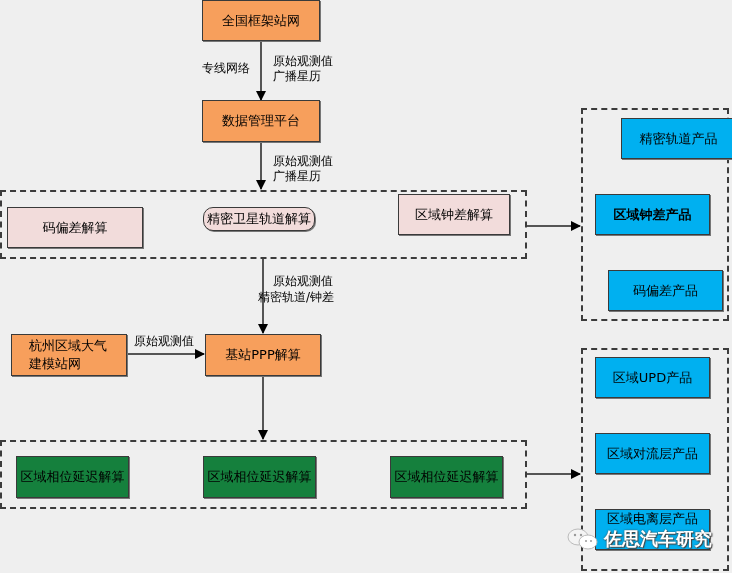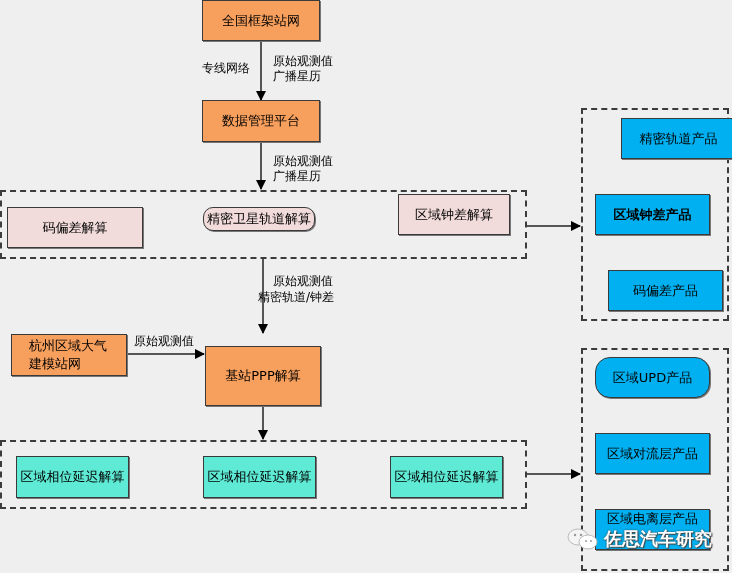--- a/index.html
+++ b/index.html
@@ -3,21 +3,21 @@
 <meta charset="utf-8">
 <style>
   html, body { margin: 0; padding: 0; }
   body { width: 732px; height: 573px; background: #efefef; position: relative; overflow: hidden;
          font-family: "DejaVu Sans", "Liberation Sans", sans-serif; color: #000; }
   .box { position: absolute; box-sizing: border-box; border: 1px solid #3a3a3a;
          display: flex; align-items: center; justify-content: center; text-align: left;
          font-size: 13px; line-height: 18px; box-shadow: 1px 1px 0 #777; }
   .orange { background: #f79f5c; }
   .pink { background: #f2dcdb; }
-  .green { background: #5eead4; }
+  .green { background: #15803d; }
   .blue { background: #00b0f0; }
   .group { position: absolute; box-sizing: border-box; border: 2px dashed #3c3c3c; }
   .label { position: absolute; font-size: 12px; line-height: 16px; white-space: nowrap; }
   svg.wires { position: absolute; left: 0; top: 0; }
   .wm { position: absolute; left: 566px; top: 526px; display: flex; align-items: center; }
   .wm-text { font-size: 18px; color: #fff; font-weight: bold;
              text-shadow: 0 0 2px #444, 1px 1px 1px #444; margin-left: 4px; }
 </style>
 </head>
 <body>
@@ -50,34 +50,34 @@
 <div class="box pink" style="left:7px;top:207px;width:136px;height:41px;">码偏差解算</div>
 <div class="box pink" style="left:203px;top:207px;width:112px;height:24px;border-radius:10px;">精密卫星轨道解算</div>
 <div class="box pink" style="left:398px;top:194px;width:112px;height:41px;">区域钟差解算</div>
 
 <div class="label" style="left:273px;top:273px;">原始观测值</div>
 <div class="label" style="left:258px;top:289px;">精密轨道/钟差</div>
 <div class="label" style="left:273px;top:305px;margin-top:44px;">码偏差</div>
 
 <div class="box orange" style="left:11px;top:334px;width:116px;height:42px;padding:0 17px;">杭州区域大气建模站网</div>
 <div class="label" style="left:134px;top:333px;">原始观测值</div>
-<div class="box orange" style="left:205px;top:346px;width:116px;height:60px;">基站PPP解算</div>
+<div class="box orange" style="left:205px;top:334px;width:116px;height:42px;">基站PPP解算</div>
 
 <div class="group" style="left:0;top:440px;width:527px;height:69px;"></div>
 <div class="box green" style="left:16px;top:456px;width:113px;height:42px;">区域相位延迟解算</div>
 <div class="box green" style="left:203px;top:456px;width:113px;height:42px;">区域相位延迟解算</div>
 <div class="box green" style="left:390px;top:456px;width:113px;height:42px;">区域相位延迟解算</div>
 
 <div class="group" style="left:581px;top:108px;width:148px;height:213px;"></div>
 <div class="box blue" style="left:595px;top:118px;width:115px;height:41px;margin-left:26px;">精密轨道产品</div>
 <div class="box blue" style="left:595px;top:194px;width:115px;height:41px;font-weight:bold;">区域钟差产品</div>
 <div class="box blue" style="left:595px;top:270px;width:115px;height:41px;margin-left:13px;">码偏差产品</div>
 
 <div class="group" style="left:581px;top:348px;width:148px;height:223px;"></div>
-<div class="box blue" style="left:595px;top:357px;width:115px;height:41px;border-radius:15px;">区域UPD产品</div>
+<div class="box blue" style="left:595px;top:357px;width:115px;height:41px;">区域UPD产品</div>
 <div class="box blue" style="left:595px;top:433px;width:115px;height:41px;">区域对流层产品</div>
 <div class="box blue" style="left:595px;top:509px;width:115px;height:41px;align-items:flex-start;">区域电离层产品</div>
 
 <div class="wm">
   <svg width="34" height="26">
     <ellipse cx="12" cy="11" rx="10" ry="8" fill="#f4f4f4" stroke="#bbb"></ellipse>
     <ellipse cx="22" cy="16" rx="9" ry="7" fill="#fff" stroke="#bbb"></ellipse>
     <circle cx="9" cy="9" r="1.2" fill="#999"></circle>
       <circle cx="15" cy="9" r="1.2" fill="#999"></circle>
     <circle cx="20" cy="15" r="1" fill="#999"></circle>

